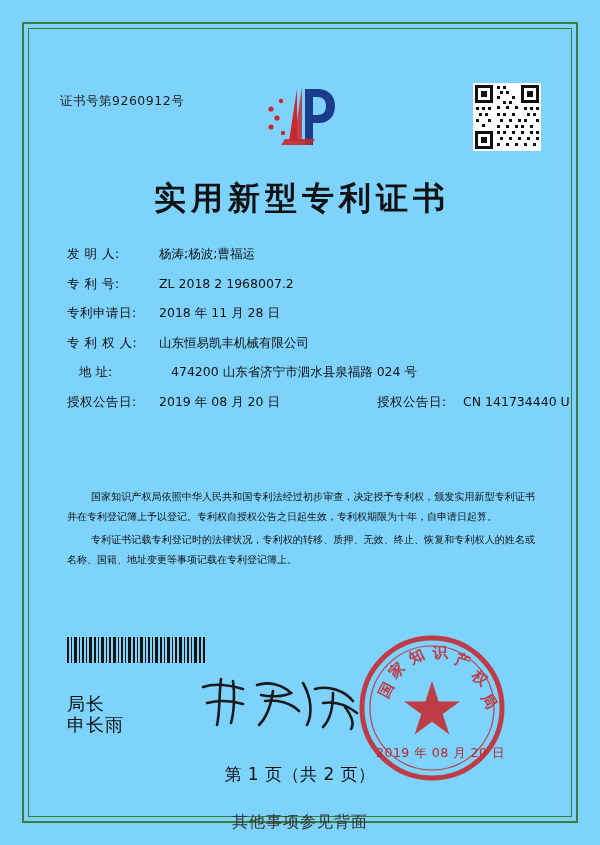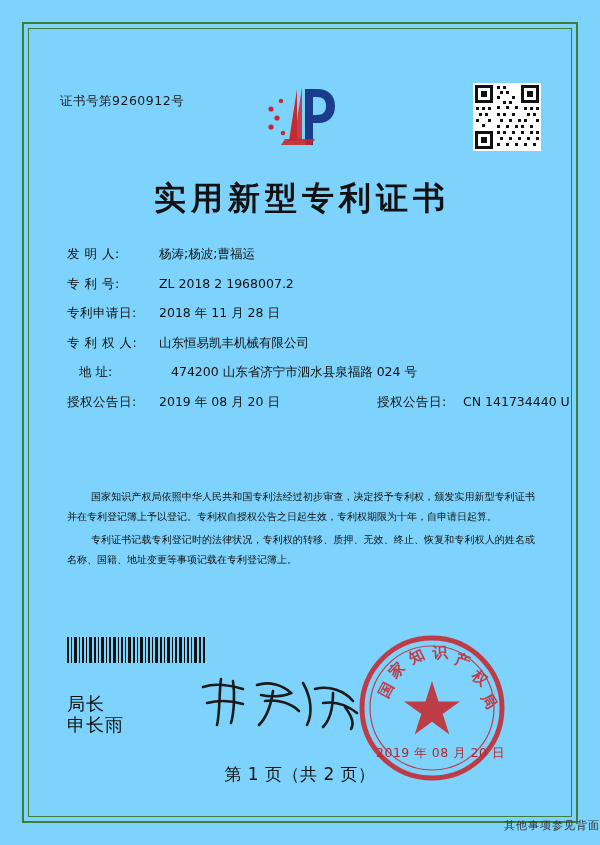--- a/index.html
+++ b/index.html
@@ -211,22 +211,22 @@
     font-size: 17px;
     color: #111;
     letter-spacing: 0.5px;
   }
 
   .footer-note {
     position: absolute;
     left: 0;
     right: 0;
     bottom: 12px;
-    text-align: right;
-    font-size: 11px;
+    text-align: center;
+    font-size: 16px;
     color: #333;
     letter-spacing: 1px;
   }
 </style>
 </head>
 <body>
 
 <div class="page">
 
   <div class="border-outer"></div>

